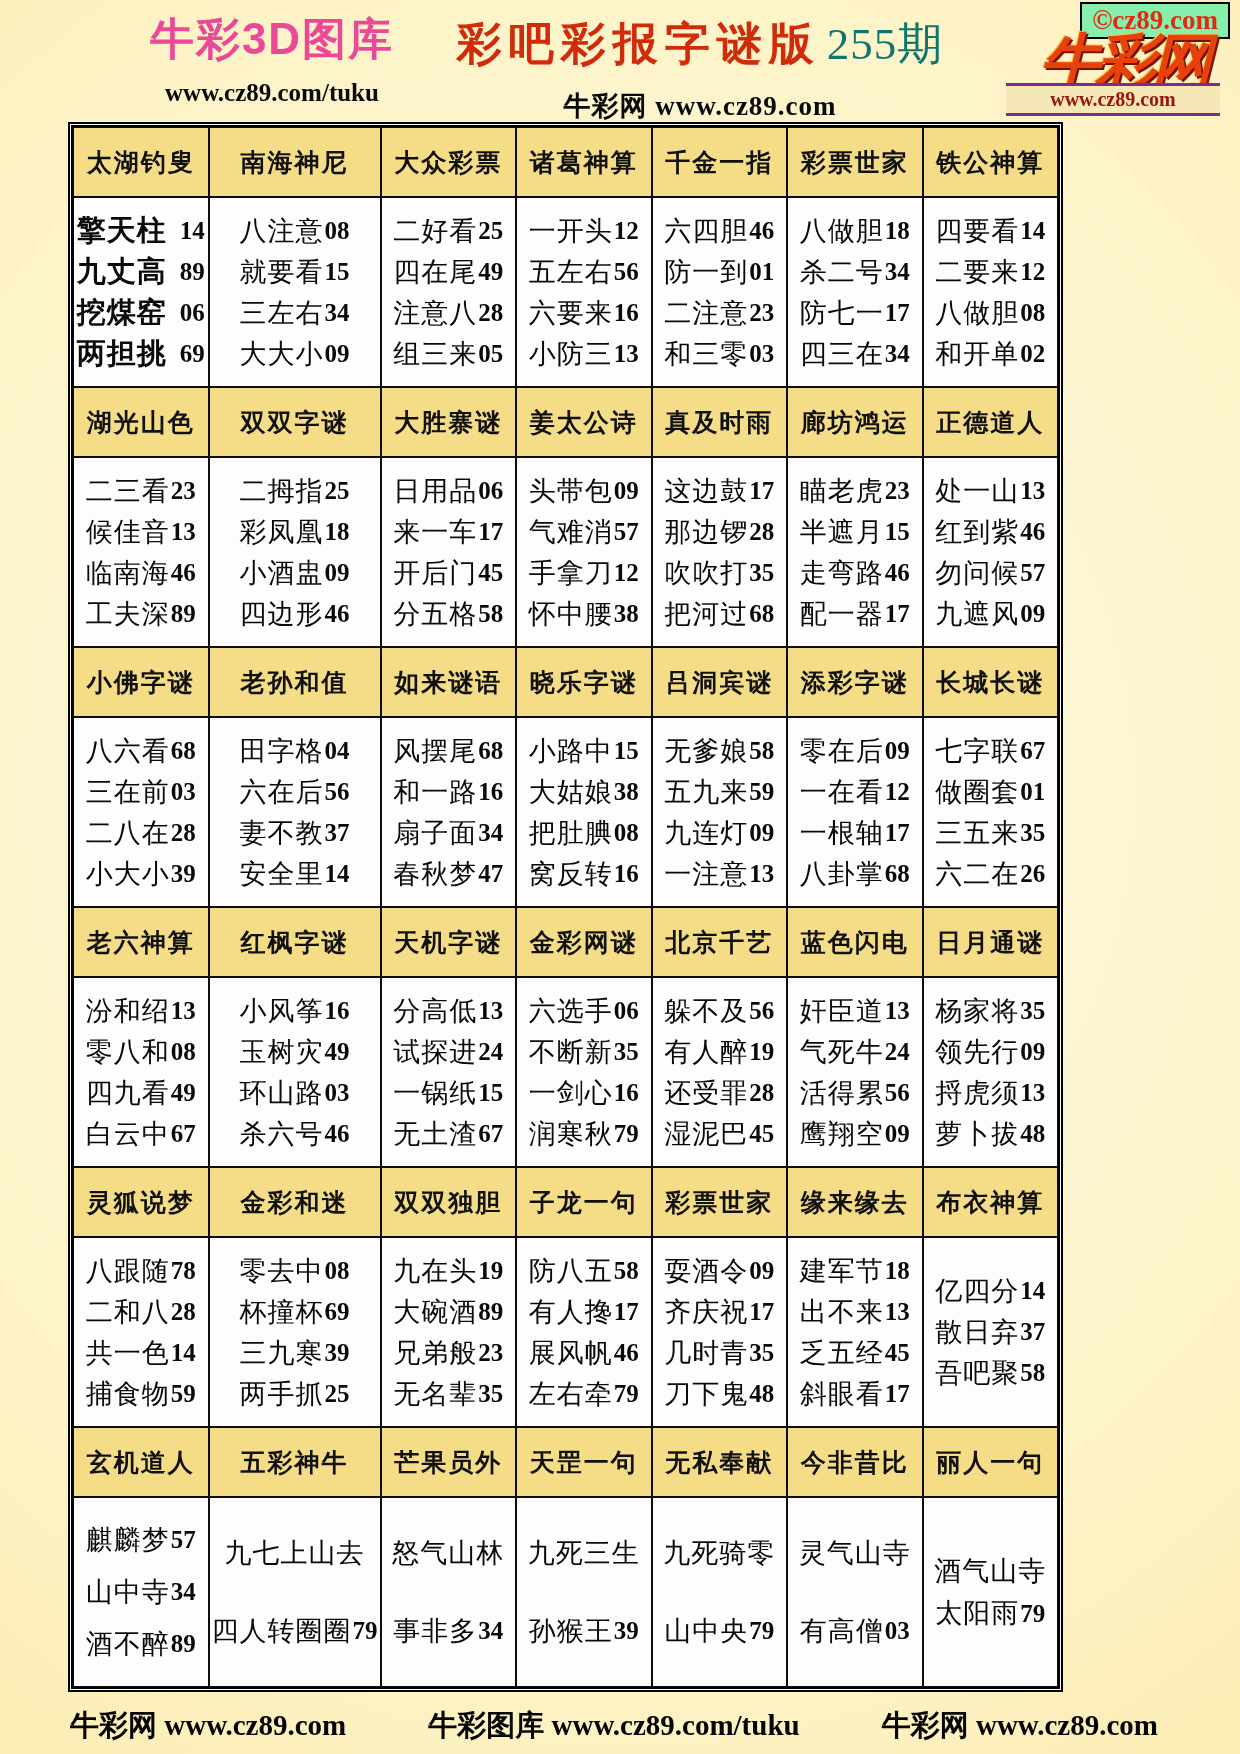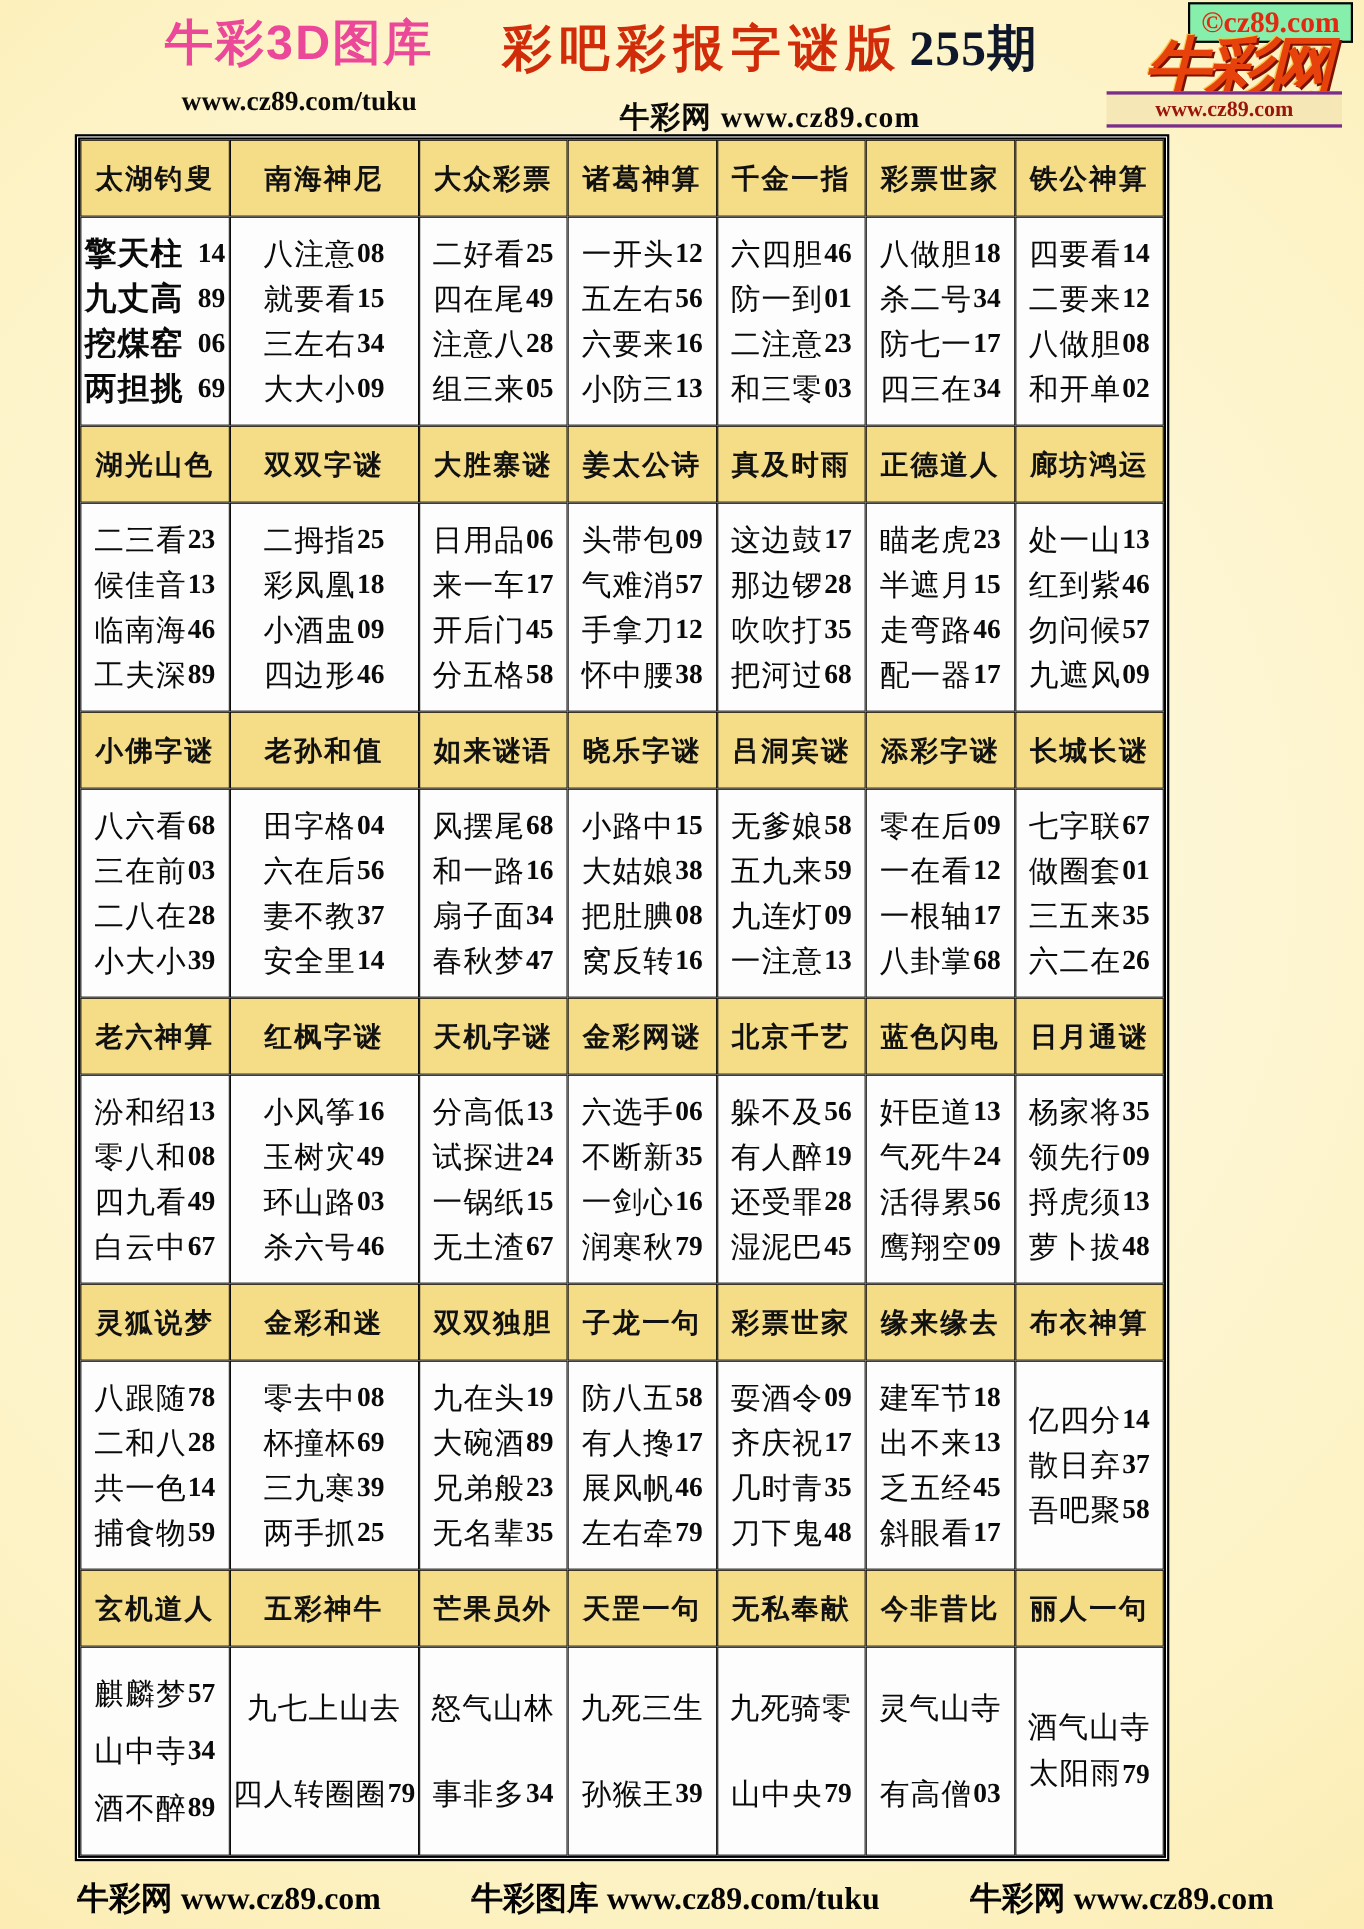--- a/index.html
+++ b/index.html
@@ -9,21 +9,21 @@
     background:radial-gradient(120% 90% at 50% 45%, #fefae8 0%, #fdf3c6 55%, #fbe49b 100%);
     overflow:hidden;
   }
   
   .masthead{position:relative;height:122px;padding:0 0 0 0;}
   .m-left{position:absolute;left:62px;top:10px;width:420px;text-align:center;}
   .m-left .title{font-family:"Liberation Sans","DejaVu Sans",sans-serif;font-weight:bold;font-size:44px;color:#ec4899;letter-spacing:2px;}
   .m-left .url{font-weight:bold;font-size:25px;color:#0a0a0a;margin-top:10px;}
   .m-center{position:absolute;left:420px;top:14px;width:560px;text-align:center;}
   .m-center .title{font-weight:bold;font-size:45px;color:#d12c0a;letter-spacing:7px;white-space:nowrap;}
-  .m-center .issue{font-weight:bold;color:#0f172a;letter-spacing:1px;margin-left:6px;}
+  .m-center .issue{font-weight:normal;color:#0f766e;letter-spacing:1px;margin-left:6px;}
   .m-center .subtitle{font-weight:bold;font-size:27px;color:#0a0a0a;margin-top:14px;letter-spacing:1px;}
   .m-right{position:absolute;right:4px;top:0;width:250px;height:122px;}
   .badge{position:absolute;right:6px;top:2px;border:2px solid #000000;background:#86efac;
          color:#e02b12;font-weight:bold;font-size:27px;padding:1px 10px;white-space:nowrap;}
   .logo-text{position:absolute;right:28px;top:22px;font-family:"Liberation Sans","DejaVu Sans",sans-serif;
          font-weight:bold;font-size:60px;font-style:italic;color:#e8420c;letter-spacing:-4px;
          text-shadow:2px 2px 0 #7a1203,-1px -1px 0 #f7c34a;text-align:right;}
   .logo-url{position:absolute;right:16px;bottom:6px;width:214px;text-align:center;
          background:#f6e7b6;border-top:3px solid #7b2d8b;border-bottom:3px solid #7b2d8b;
          color:#9a150a;font-weight:bold;font-size:20px;padding:2px 0;}
@@ -198,22 +198,22 @@
       <div class="line">
         <span>和开单</span>
         <b class="num">02</b>
       </div>
     </div>
     <div class="hcell">湖光山色</div>
     <div class="hcell">双双字谜</div>
     <div class="hcell">大胜寨谜</div>
     <div class="hcell">姜太公诗</div>
     <div class="hcell">真及时雨</div>
+    <div class="hcell">廊坊鸿运</div>
     <div class="hcell">正德道人</div>
-    <div class="hcell">廊坊鸿运</div>
     <div class="ccell">
       <div class="line">
         <span>二三看</span>
         <b class="num">23</b>
       </div>
       <div class="line">
         <span>候佳音</span>
         <b class="num">13</b>
       </div>
       <div class="line">

